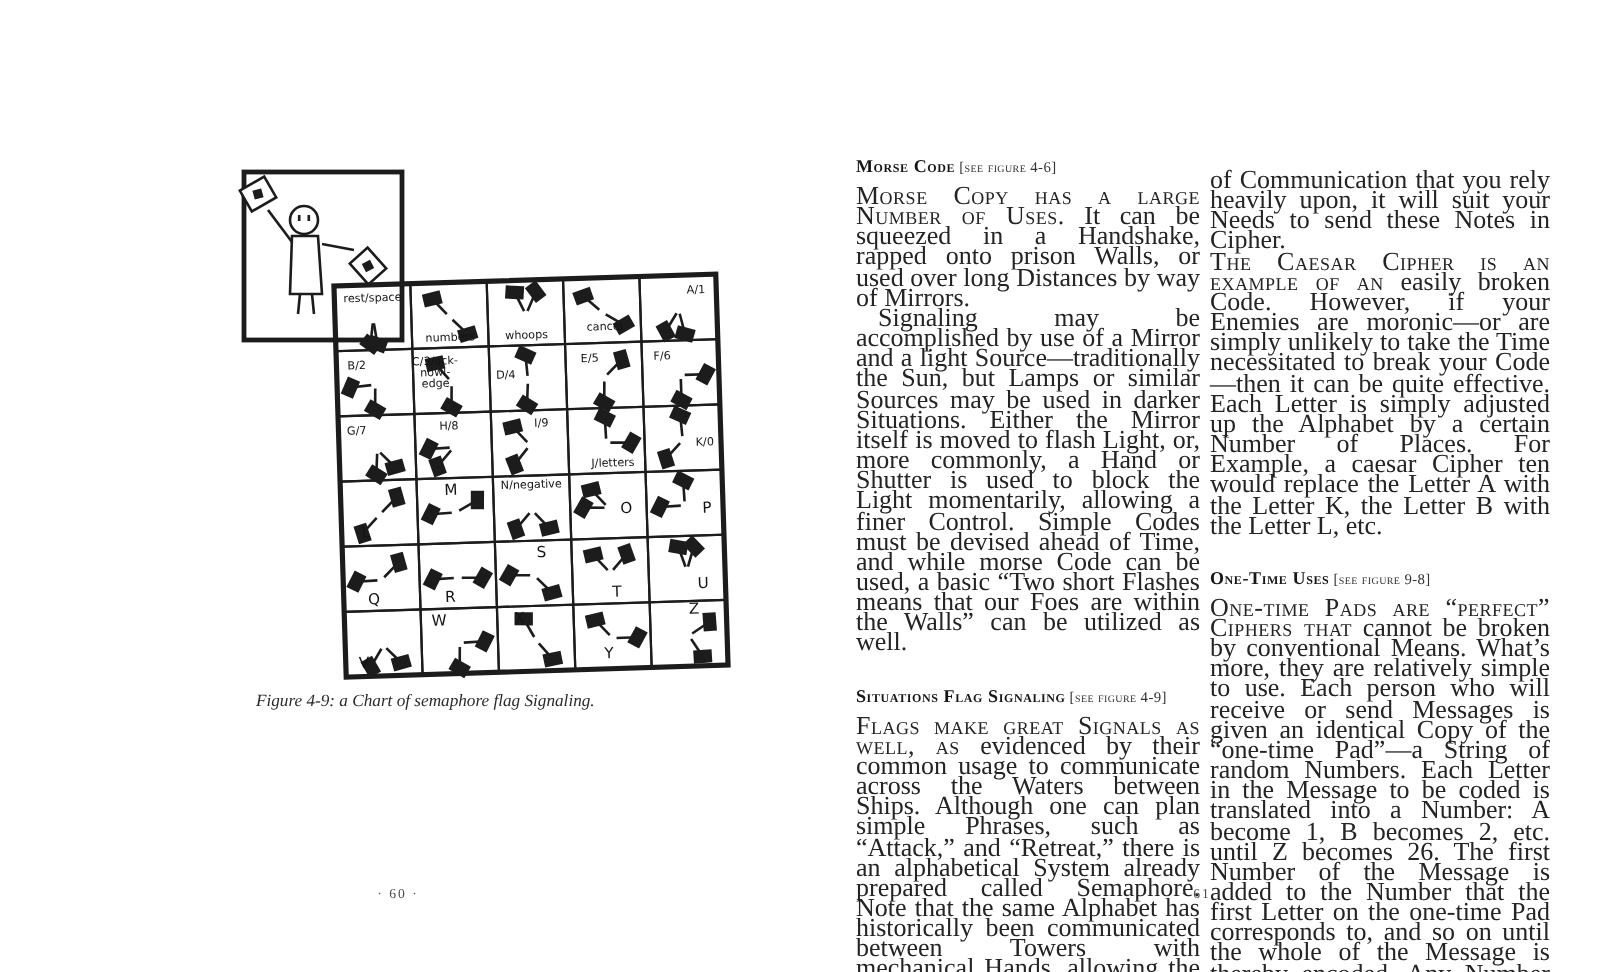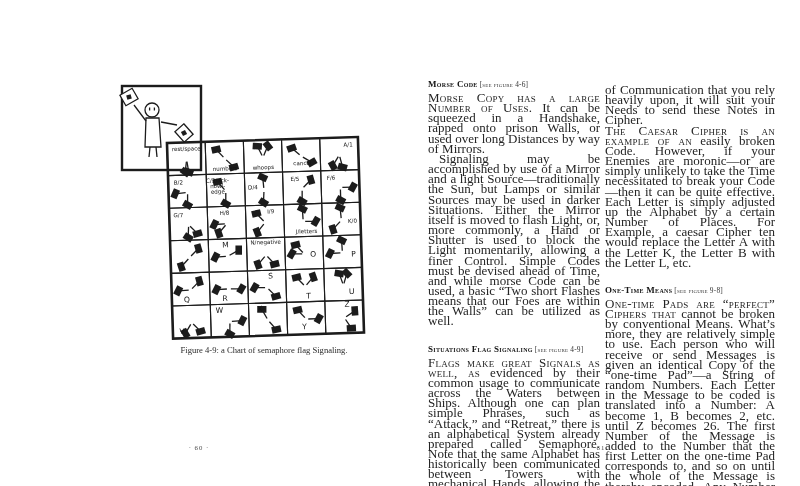--- a/index.html
+++ b/index.html
@@ -2,22 +2,22 @@
 <html><head>
 <meta charset="utf-8">
 <style>
   html,body{margin:0;padding:0;background:#ffffff;}
   #spread{position:relative;width:800px;height:486px;background:#ffffff;overflow:hidden;
           font-family:"Liberation Serif", serif;color:#242424;}
   .page{position:absolute;top:0;height:486px;}
   #page-left{left:0;width:400px;}
   #page-right{left:400px;width:400px;}
   #figure-svg{position:absolute;left:0;top:0;}
-  .caption{position:absolute;left:144px;top:345px;width:240px;text-align:center;
-           font-size:8.6px;color:#2a2a2a;}
+  .caption{position:absolute;left:128px;top:345px;width:240px;
+           font-style:italic;font-size:8.6px;color:#2a2a2a;}
   .pagenum{position:absolute;top:444px;width:60px;text-align:center;
            font-size:6.8px;letter-spacing:1px;color:#4a4a4a;}
   #pagenum-left{left:169px;}
   #pagenum-right{left:171px;}
   .col{position:absolute;top:73px;}
   #col1{left:28px;width:172px;}
   #col2{left:205px;width:170px;}
   #col2 > .para:first-child{margin-top:12px;}
   .heading{margin:11px 0 2px 0;color:#161616;white-space:nowrap;}
   .col > .heading:first-child{margin-top:0;}
@@ -425,18 +425,18 @@
     <div class="col" id="col1">
         <div class="heading"><span class="ht">Morse Code</span><span class="href"> [see figure 4-6]</span></div>
         <p class="para"><span class="lead">Morse Copy has a large Number of Uses.</span> It can be squeezed in a Handshake, rapped onto prison Walls, or used over long Distances by way of Mirrors.</p>
         <p class="para indent">Signaling may be accomplished by use of a Mirror and a light Source—traditionally the Sun, but Lamps or similar Sources may be used in darker Situations. Either the Mirror itself is moved to flash Light, or, more commonly, a Hand or Shutter is used to block the Light momentarily, allowing a finer Control. Simple Codes must be devised ahead of Time, and while morse Code can be used, a basic “Two short Flashes means that our Foes are within the Walls” can be utilized as well.</p>
         <div class="heading"><span class="ht">Situations Flag Signaling</span><span class="href"> [see figure 4-9]</span></div>
         <p class="para"><span class="lead">Flags make great Signals as well, as</span> evidenced by their common usage to communicate across the Waters between Ships. Although one can plan simple Phrases, such as “Attack,” and “Retreat,” there is an alphabetical System already prepared called Semaphore. Note that the same Alphabet has historically been communicated between Towers with mechanical Hands, allowing the Range of Communication to be significantly vaster.</p>
       </div>
     <div class="col" id="col2">
         <p class="para">of Communication that you rely heavily upon, it will suit your Needs to send these Notes in Cipher.</p>
         <p class="para"><span class="lead">The Caesar Cipher is an example of an</span> easily broken Code. However, if your Enemies are moronic—or are simply unlikely to take the Time necessitated to break your Code—then it can be quite effective. Each Letter is simply adjusted up the Alphabet by a certain Number of Places. For Example, a caesar Cipher ten would replace the Letter A with the Letter K, the Letter B with the Letter L, etc.</p>
-        <div class="heading"><span class="ht">One-Time Means</span><span class="href"> [see figure 9-8]</span></div>
+        <div class="heading"><span class="ht">One-Time Uses</span><span class="href"> [see figure 9-8]</span></div>
         <p class="para"><span class="lead">One-time Pads are “perfect” Ciphers that</span> cannot be broken by conventional Means. What’s more, they are relatively simple to use. Each person who will receive or send Messages is given an identical Copy of the “one-time Pad”—a String of random Numbers. Each Letter in the Message to be coded is translated into a Number: A become 1, B becomes 2, etc. until Z becomes 26. The first Number of the Message is added to the Number that the first Letter on the one-time Pad corresponds to, and so on until the whole of the Message is thereby encoded. Any Number generated that is larger than 26 has 26 subtracted from it.</p>
       </div>
     <div class="pagenum" id="pagenum-right">· 61 ·</div>
   </div>
 </div>
 
 </body></html>

